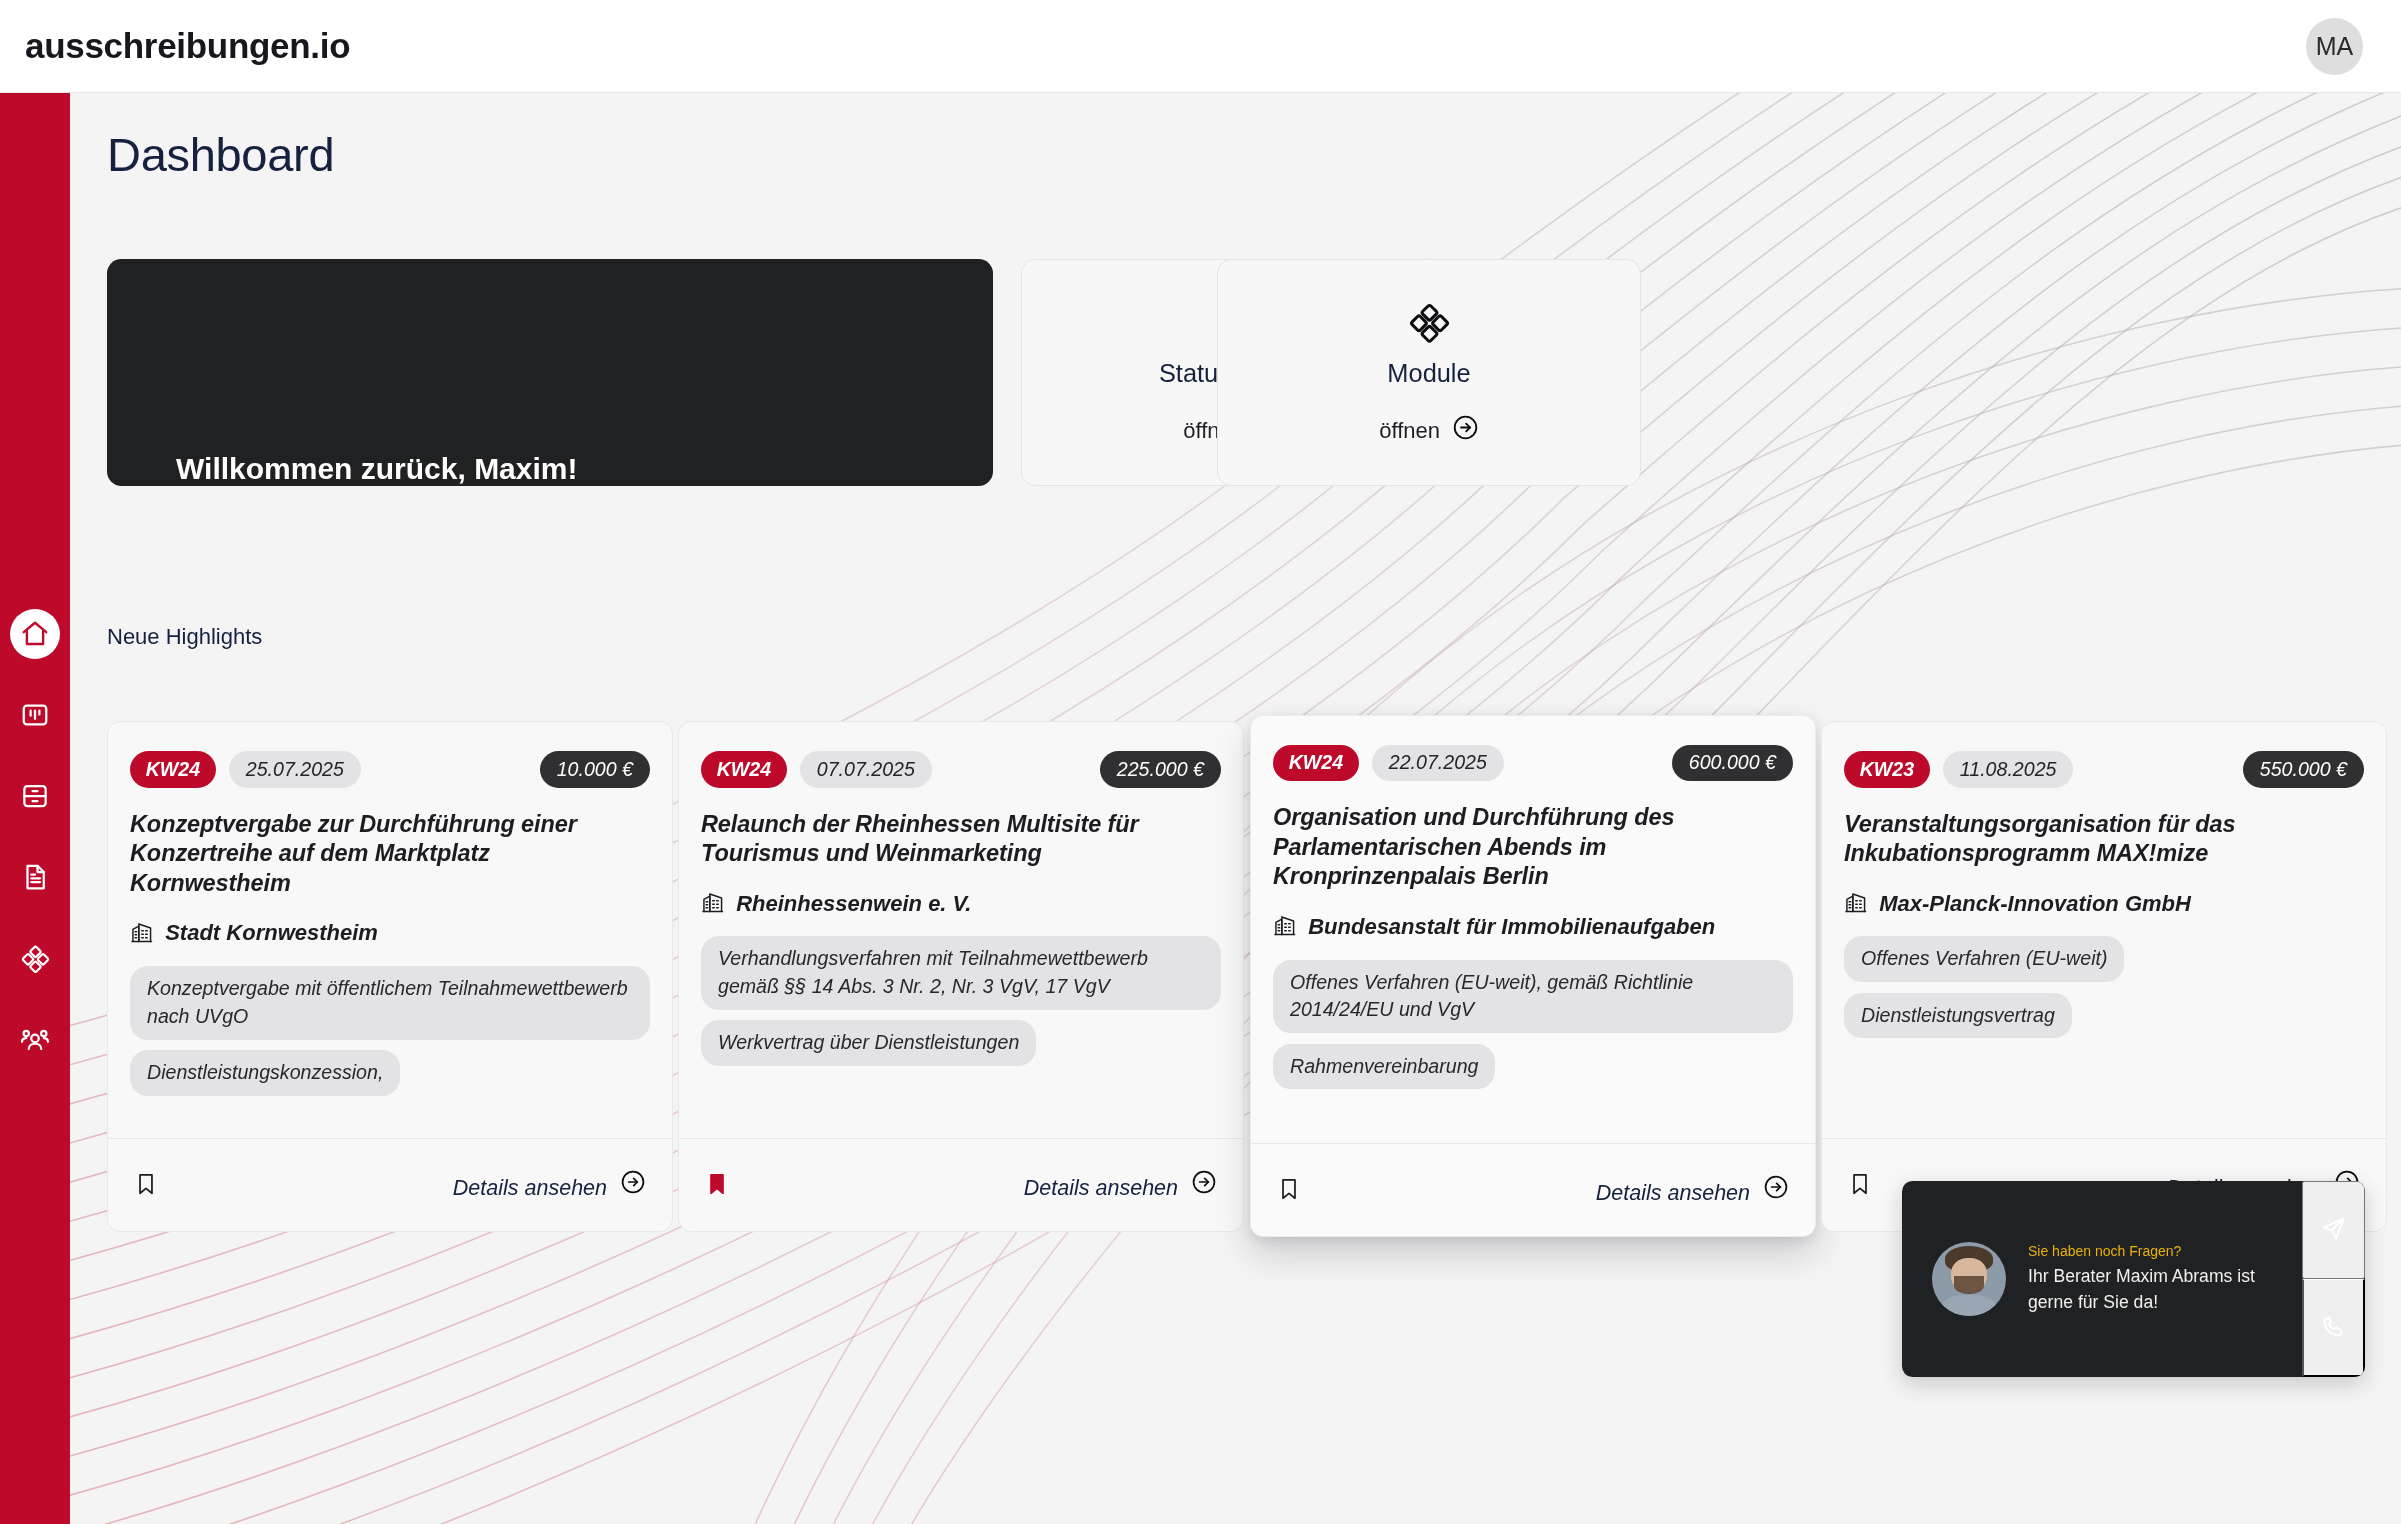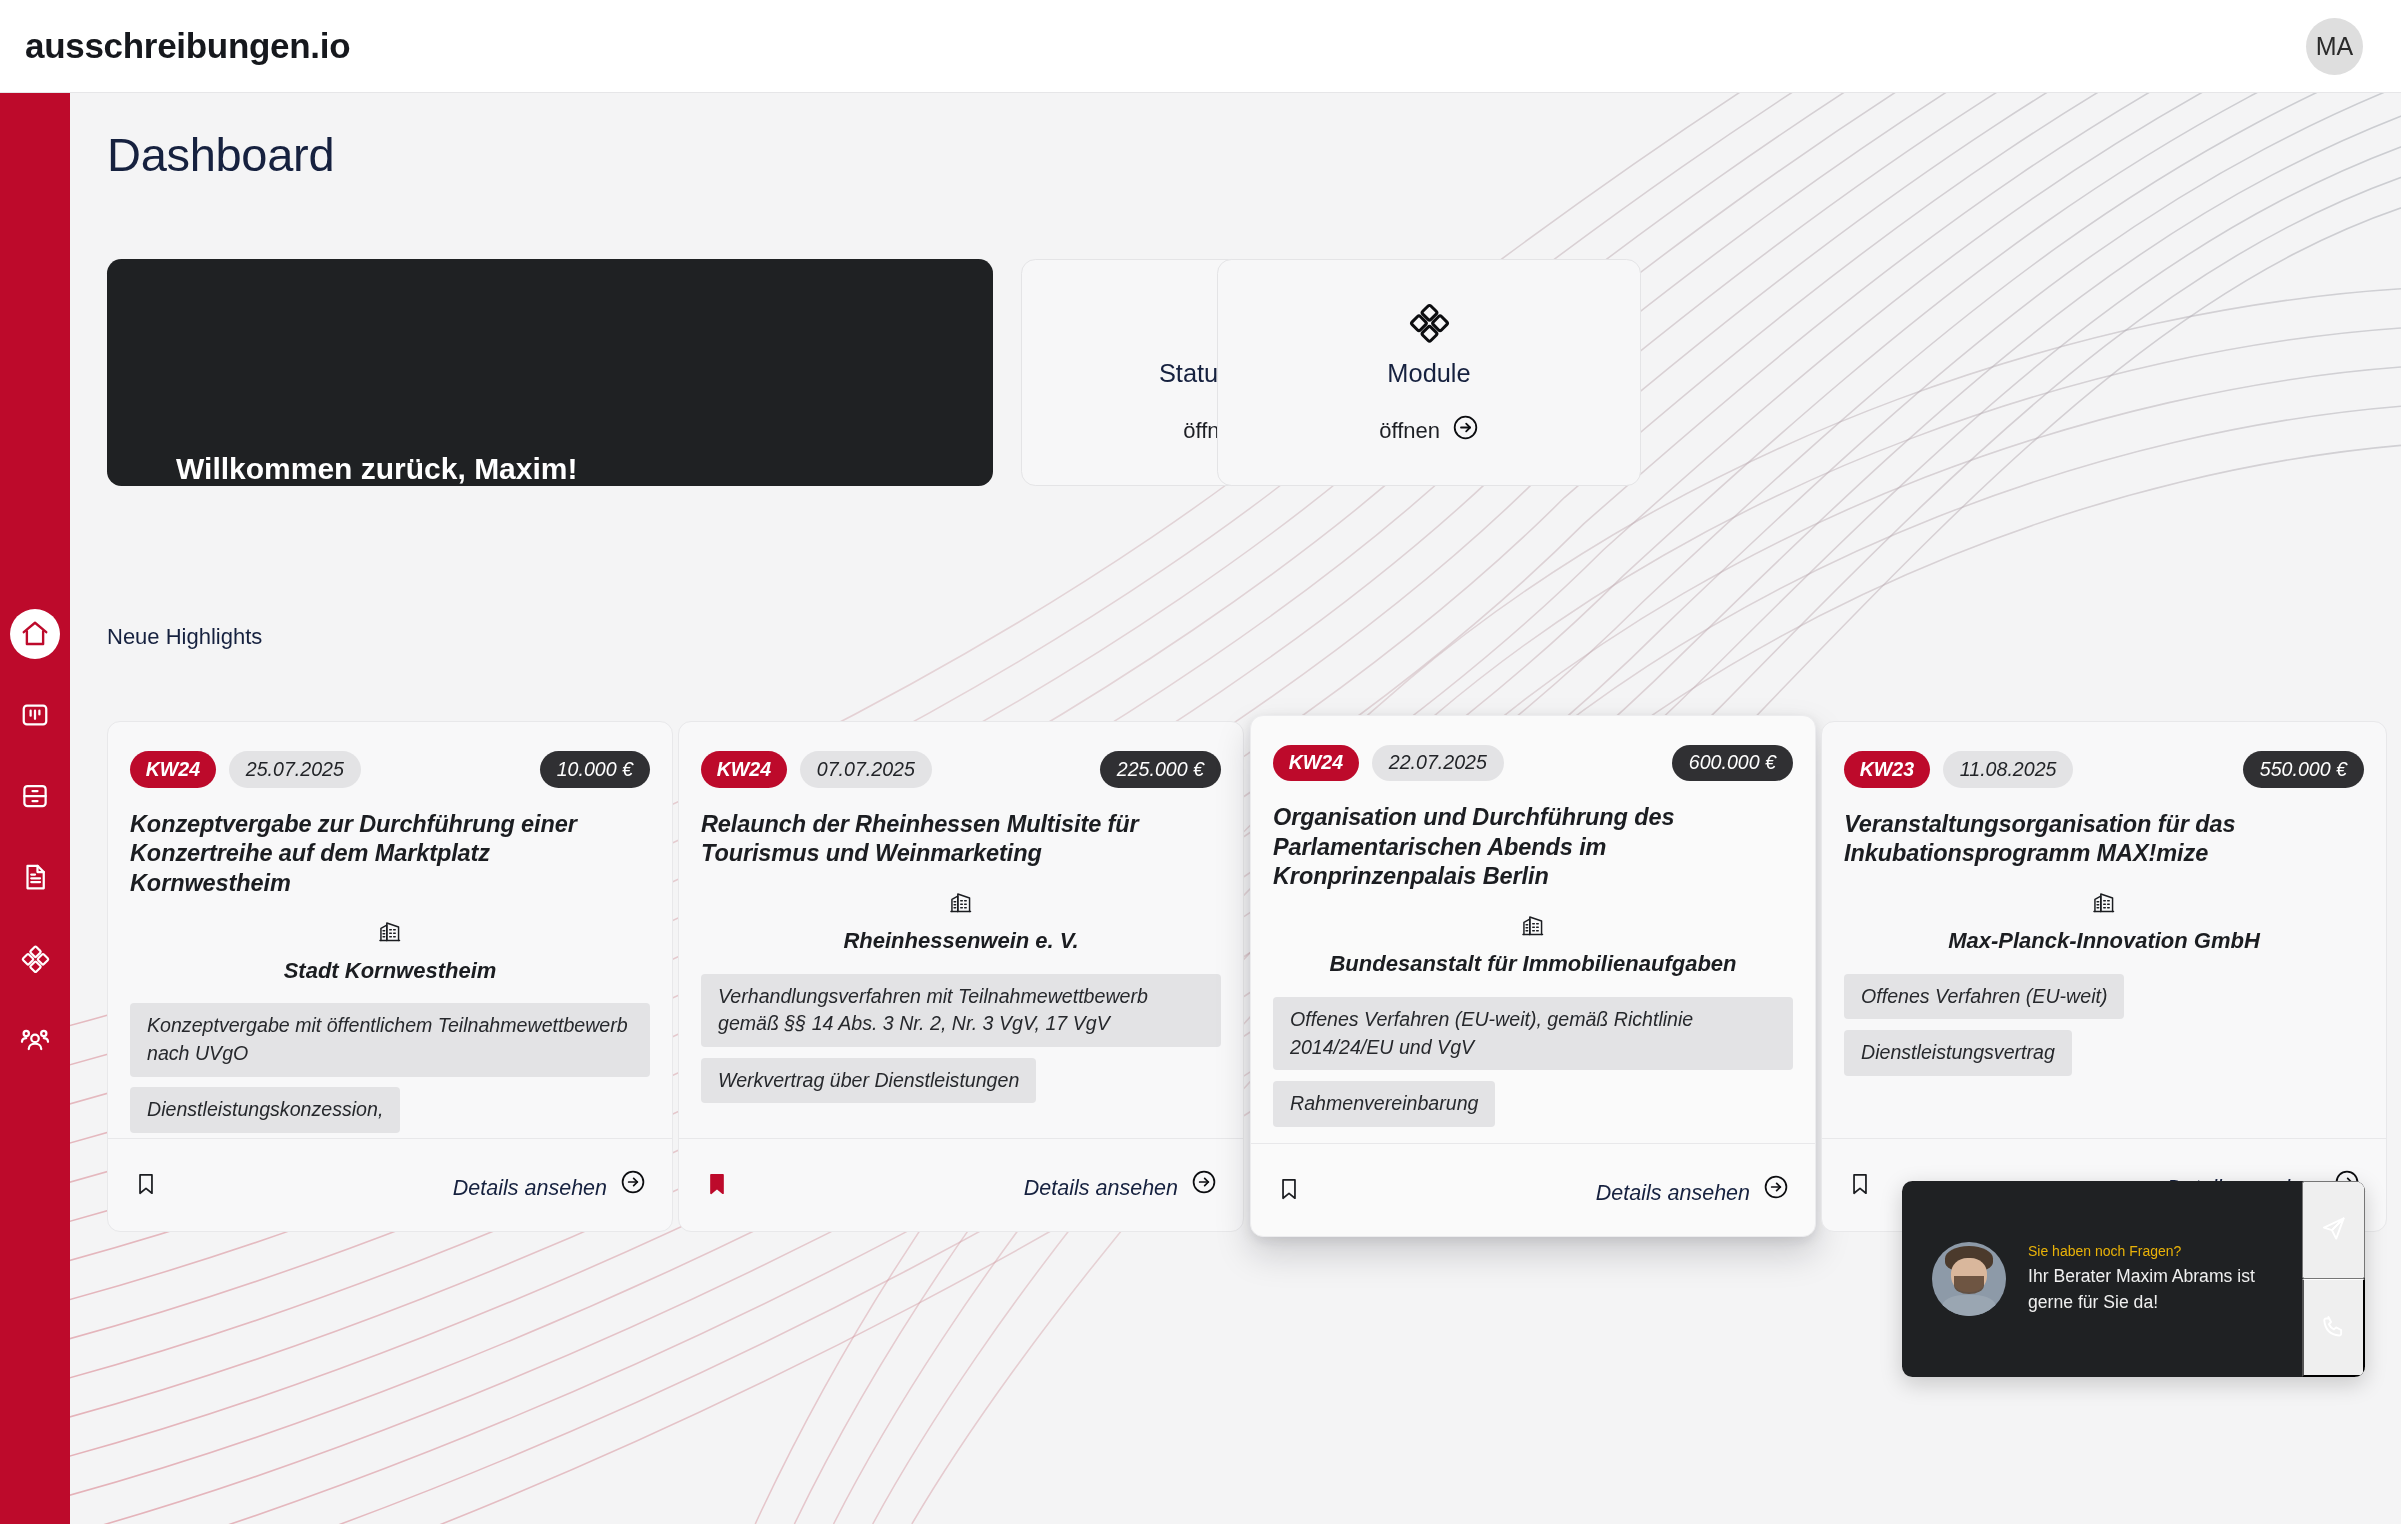--- a/index.html
+++ b/index.html
@@ -100,26 +100,26 @@
     padding: 8.5px 17px; border-radius: 652px; line-height: 1;
   }
   .badge-value {
     background: #303033; color: #fff; font-size: 19.6px;
     padding: 8.5px 17px; border-radius: 652px; line-height: 1; margin-left: auto;
   }
   .hcard-title {
     margin-top: 22px; font-size: 23.5px; font-weight: 700; color: #1b1d21;
     line-height: 1.26; letter-spacing: -0.1px;
   }
-  .hcard-org { margin-top: 22px; display: flex; align-items: center; gap: 11.7px; flex-direction: column; }
+  .hcard-org { margin-top: 22px; display: flex; align-items: center; gap: 11.7px; }
   .hcard-org-name { font-size: 22px; font-weight: 700; color: #1b1d21; }
   .hcard-tags { margin-top: 19.6px; display: flex; flex-direction: column; align-items: flex-start; gap: 10.4px; }
   .tag {
     background: #e3e3e5; color: #26282c; font-size: 19.6px; line-height: 1.42;
-    padding: 9px 17px; border-radius: 4px; max-width: 522px;
+    padding: 9px 17px; border-radius: 18px; max-width: 522px;
   }
   .hcard-footer {
     border-top: 1.3px solid #e8e8ea; height: 93px; flex: 0 0 93px;
     display: flex; align-items: center; justify-content: space-between;
     padding: 0 26px 0 25px;
   }
   .details-link { display: flex; align-items: flex-end; gap: 13px; font-size: 21.5px; color: #16213f; }
 
   
   .chat {

